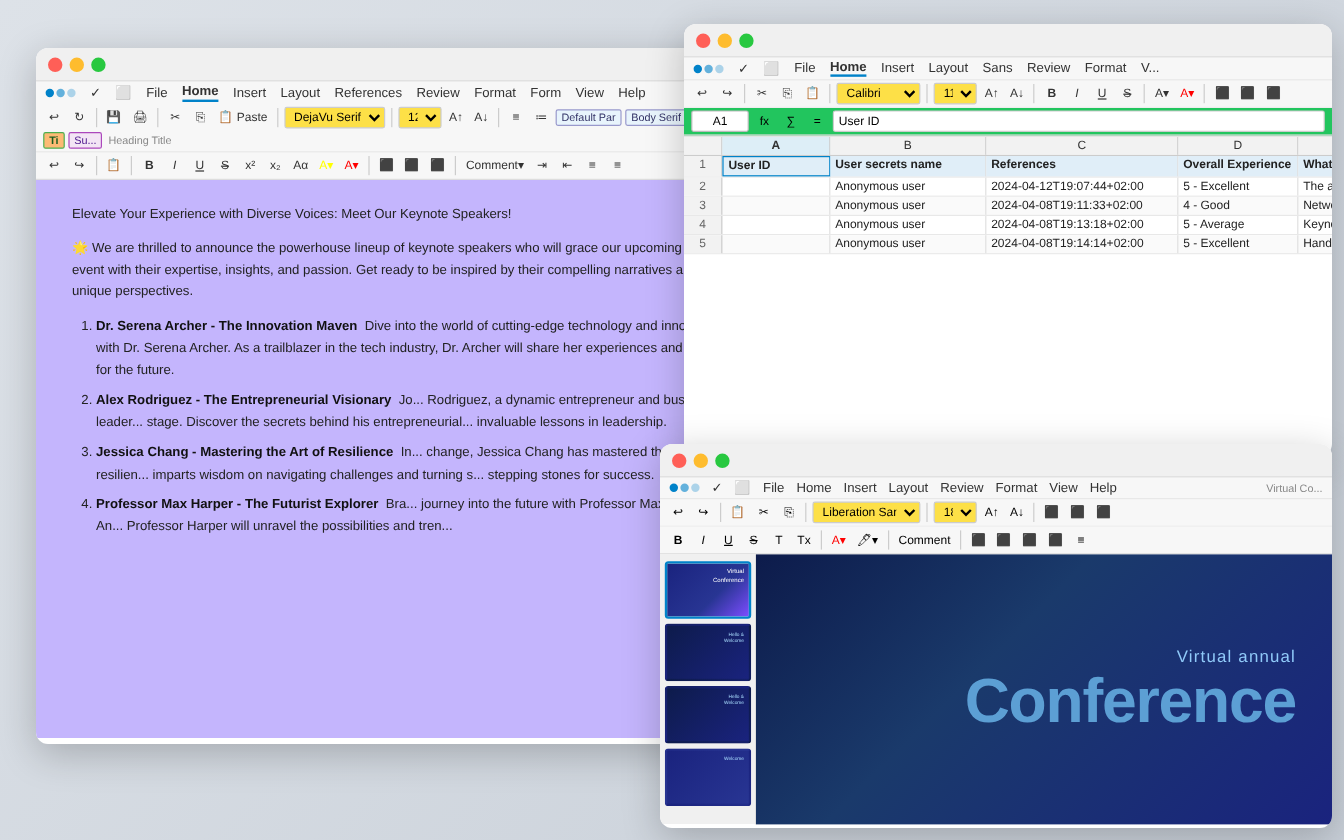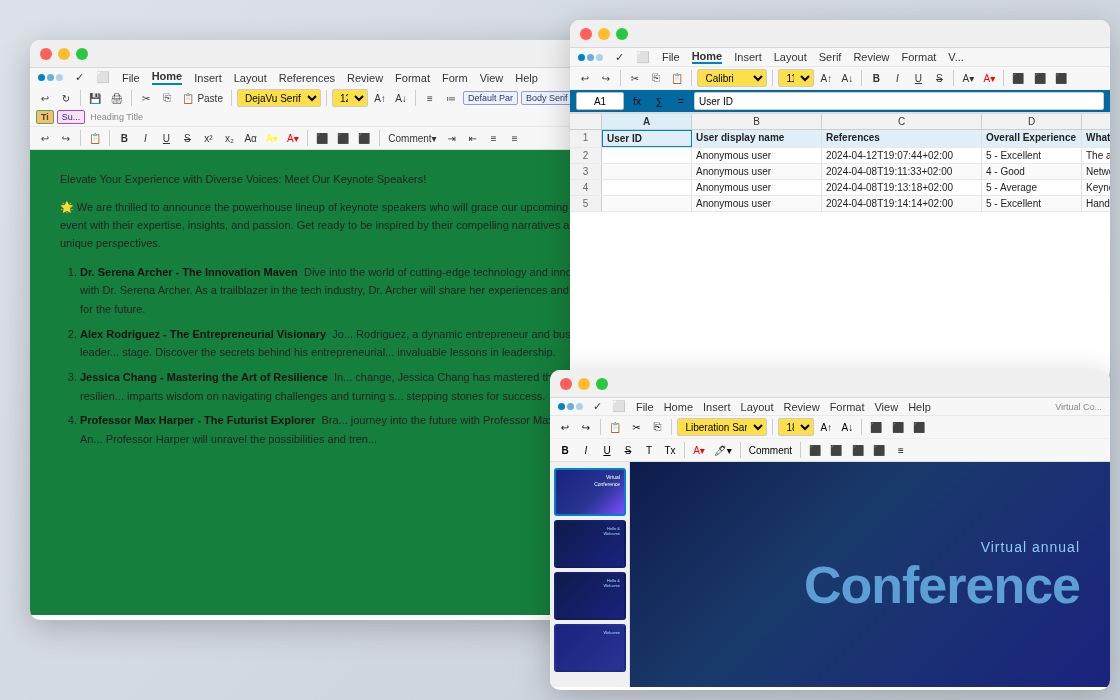--- a/index.html
+++ b/index.html
@@ -161,21 +161,21 @@
     }
 
     
     .writer-content {
       padding: 20px 30px;
       font-size: 11px;
       line-height: 1.6;
       color: #222;
       overflow: hidden;
       height: calc(100% - 115px);
-      background: #15803d;
+      background: #c4b5fd;
     }
 
     .writer-content .intro-para {
       font-size: 11px;
       line-height: 1.65;
       margin-bottom: 10px;
     }
 
     .writer-content ol {
       padding-left: 20px;
@@ -233,21 +233,21 @@
       text-align: center;
     }
 
     .formula-bar {
       display: flex;
       align-items: flex-end;
       padding: 2px 6px;
       gap: 4px;
       font-size: 10px;
       border-bottom: 1px solid #ddd;
-      background: #0369a1;
+      background: #22c55e;
     }
 
     .formula-input {
       flex: 1;
       background: #fff;
       border: 1px solid #ccc;
       border-radius: 2px;
       padding: 1px 4px;
       font-size: 10px;
       height: 18px;
@@ -578,21 +578,21 @@
         <div class="nc-dot"></div>
         <div class="nc-dot"></div>
         <div class="nc-dot"></div>
       </div>
       <span>✓</span>
       <span>⬜</span>
       <span>File</span>
       <span class="active">Home</span>
       <span>Insert</span>
       <span>Layout</span>
-      <span>Serif</span>
+      <span>Sans</span>
       <span>Review</span>
       <span>Format</span>
       <span>V...</span>
     </div>
 
     <div class="calc-toolbar-row">
       <span class="tb-btn">↩</span>
       <span class="tb-btn">↪</span>
       <span class="tb-sep"></span>
       <span class="tb-btn">✂</span>
@@ -646,21 +646,21 @@
       <div class="ss-col-header col-a selected">A</div>
       <div class="ss-col-header col-b">B</div>
       <div class="ss-col-header col-c">C</div>
       <div class="ss-col-header col-d">D</div>
       <div class="ss-col-header col-e">E</div>
     </div>
 
     <div class="ss-data-row">
       <div class="ss-row-num">1</div>
       <div class="ss-cell col-a selected-cell header-cell">User ID</div>
-      <div class="ss-cell col-b header-cell">User display name</div>
+      <div class="ss-cell col-b header-cell">User secrets name</div>
       <div class="ss-cell col-c header-cell">References</div>
       <div class="ss-cell col-d header-cell">Overall Experience</div>
       <div class="ss-cell col-e header-cell">What asp...</div>
     </div>
 
     <div class="ss-data-row">
       <div class="ss-row-num">2</div>
       <div class="ss-cell col-a"></div>
       <div class="ss-cell col-b">Anonymous user</div>
       <div class="ss-cell col-c">2024-04-12T19:07:44+02:00</div>

